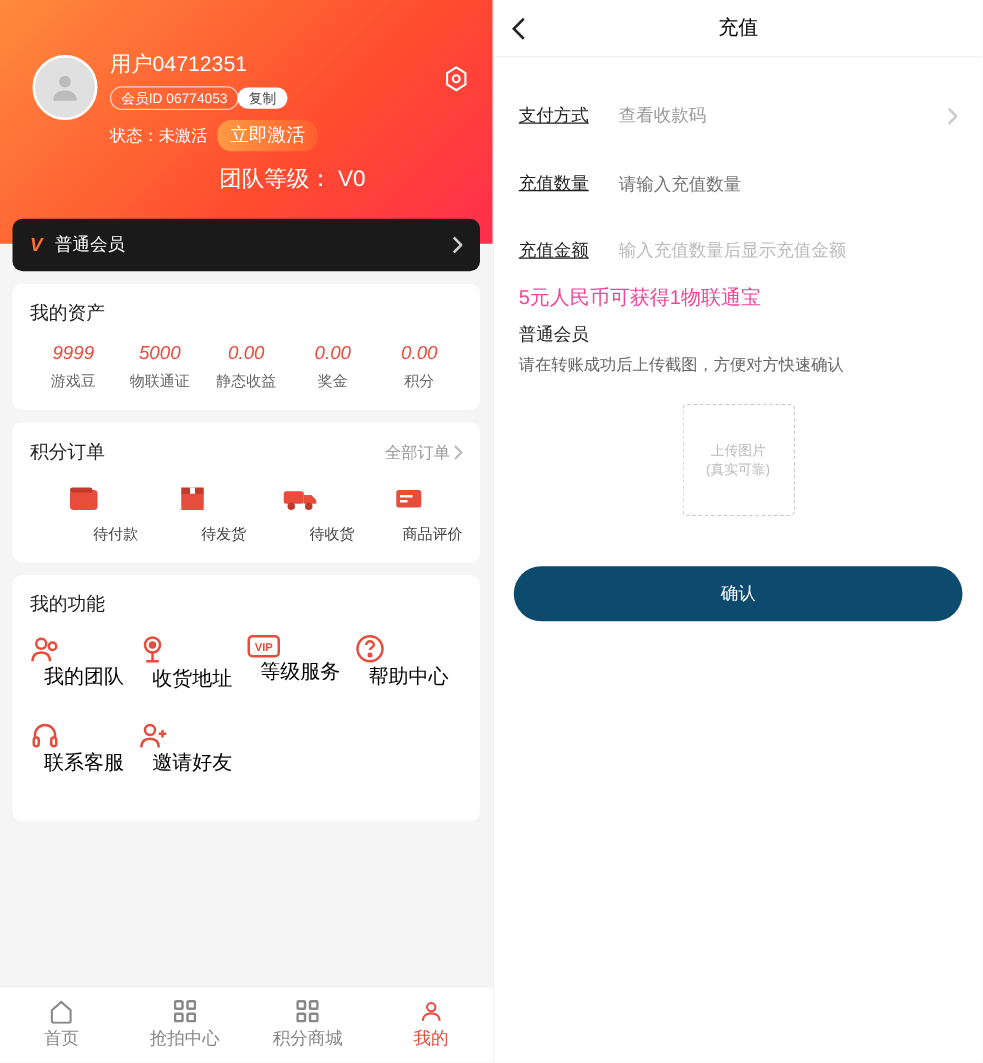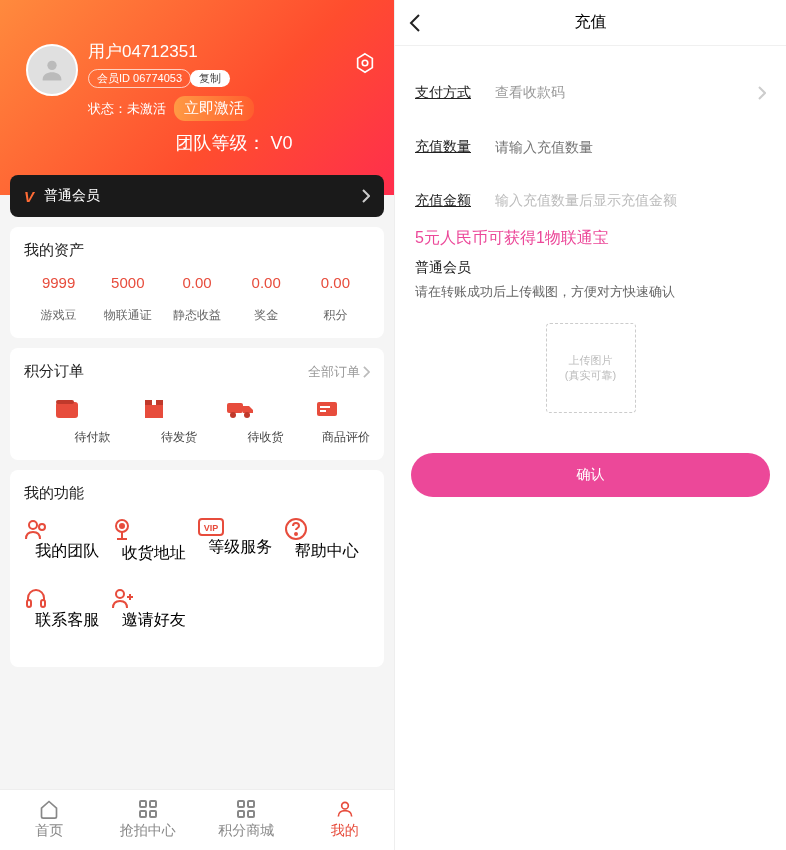--- a/index.html
+++ b/index.html
@@ -23,22 +23,22 @@
 .tier { margin-top: 10px; font-size: 18px; text-align: center; }
 
 .member-bar { background: #1a1a1a; color: #fff; margin: -20px 10px 0 10px; border-radius: 8px; padding: 12px 14px; display: flex; align-items: center; font-size: 14px; position: relative; z-index: 1; }
 .member-bar .vicon { color: #ff6b35; font-weight: bold; font-style: italic; margin-right: 10px; font-size: 15px; }
 .member-bar .chev { margin-left: auto; color: #ccc; }
 
 .card { background: #fff; margin: 10px 10px 0 10px; border-radius: 8px; padding: 14px; }
 .card h3 { font-size: 15px; font-weight: 500; color: #222; }
 .assets { display: flex; justify-content: space-between; margin-top: 14px; }
 .asset { text-align: center; flex: 1; }
-.asset .val { color: #e74c3c; font-size: 15px; }
-.asset .lbl { color: #666; font-size: 12px; margin-top: 16px; }
+.asset .val { color: #e74c3c; font-size: 15px; font-style: italic; }
+.asset .lbl { color: #666; font-size: 12px; margin-top: 6px; }
 
 .order-head { display: flex; align-items: center; }
 .order-head .all { margin-left: auto; color: #999; font-size: 13px; display: flex; align-items: center; }
 .grid5 { display: flex; justify-content: space-between; margin-top: 14px; }
 .gitem { text-align: right; flex: 1; }
 .gitem .ico { height: 28px; display: flex; align-items: center; justify-content: center; margin-bottom: 6px; }
 .gitem .lbl { font-size: 12px; color: #444; }
 
 .grid4 { display: flex; flex-wrap: wrap; margin-top: 14px; }
 .gitem4 { width: 25%; text-align: center; margin-bottom: 22px; }
@@ -60,21 +60,21 @@
 .formrow .ph { color: #bbb; }
 .formrow .chev { color: #ccc; }
 
 .hint { padding: 0 20px 10px 20px; color: #ec4899; font-size: 16px; }
 .sec-title { padding: 0 20px; font-size: 14px; color: #222; }
 .sec-sub { padding: 6px 20px 12px 20px; font-size: 13px; color: #666; }
 
 .uploadwrap { display: flex; justify-content: center; padding: 10px 20px 20px 20px; }
 .uploadbox { width: 90px; height: 90px; border: 1px dashed #ccc; border-radius: 4px; display: flex; flex-direction: column; align-items: center; justify-content: center; font-size: 11px; color: #bbb; }
 
-.confirm { margin: 20px 16px; background: #ec4899; color: #fff; text-align: center; padding: 13px; border-radius: 22px; font-size: 14px; border: none; }
+.confirm { margin: 20px 16px; background: #0c4a6e; color: #fff; text-align: center; padding: 13px; border-radius: 22px; font-size: 14px; border: none; }
 
 svg { display: block; }
 </style>
 </head>
 <body>
 
 <div class="left">
   <div class="hero">
     <div class="gear">
       <svg width="22" height="22" viewBox="0 0 24 24" fill="none" stroke="#fff" stroke-width="1.8">

